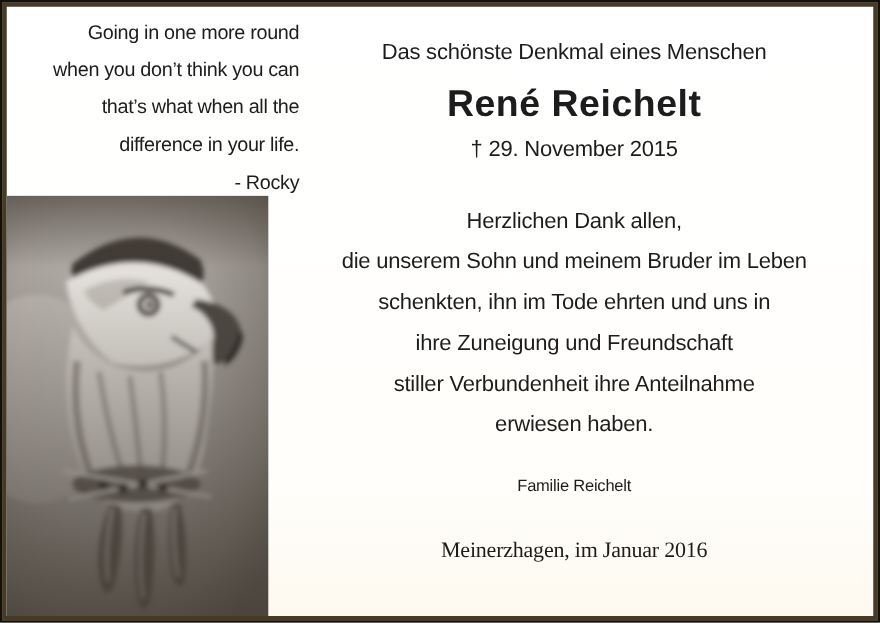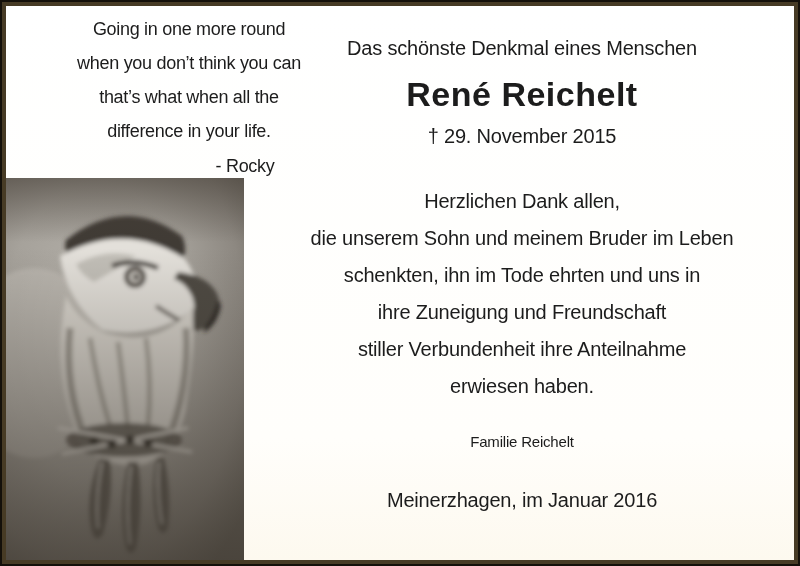--- a/index.html
+++ b/index.html
@@ -14,22 +14,21 @@
   .frame-inner{
     width:100%;height:100%;box-sizing:border-box;
     border:4px solid #473b25;
     background:linear-gradient(180deg,#ffffff 0%,#fffefb 78%,#fdf9ef 100%);
     position:relative;overflow:hidden;
   }
   
   .quote{
     position:absolute;left:16px;top:6px;width:250px;
     font-size:18px;line-height:34px;letter-spacing:-0.3px;
-    text-align:center;
-    margin-left:42px;
+    text-align:right;
   }
   .quote-attr{
     margin-top:1px;padding-left:112px;
   }
   
   .photo{
     position:absolute;left:0;top:172px;width:238px;bottom:0;
     overflow:hidden;
     box-shadow:inset 0 0 46px 18px rgba(58,52,44,0.55);
     background:#9c9790;
@@ -38,21 +37,21 @@
   
   .right-col{
     position:absolute;left:244px;right:0;top:0;bottom:0;
     text-align:center;letter-spacing:-0.2px;
   }
   .epigraph{padding-top:24px;font-size:20px;line-height:36px;}
   .deceased-name{margin-top:7px;font-size:34px;line-height:42px;font-weight:bold;letter-spacing:0.5px;}
   .death-date{margin-top:8px;font-size:20px;line-height:26px;}
   .thanks{margin-top:34px;font-size:20px;line-height:37px;}
   .family{margin-top:24px;font-size:15px;line-height:26px;}
-  .place{margin-top:32px;font-size:20px;line-height:26px;}
+  .place{margin-top:32px;font-size:20px;line-height:26px;font-family:Liberation Serif, serif;}
 </style>
 </head>
 <body>
 
 <div class="stage">
   <div class="frame-outer">
     <div class="frame-inner">
 
       <div class="quote">
         <div>Going in one more round</div>

